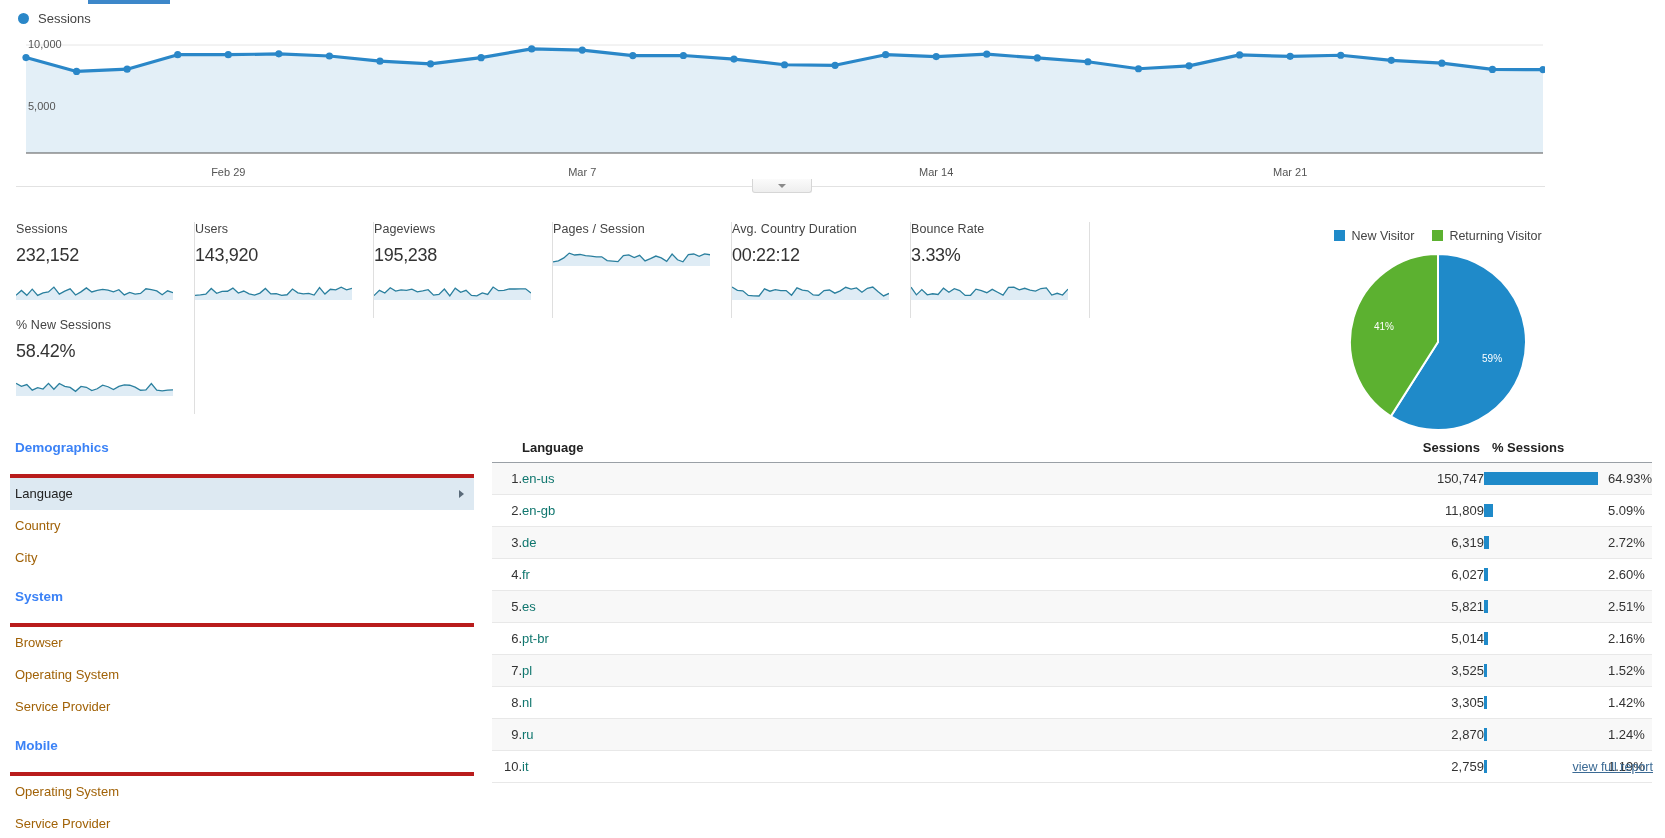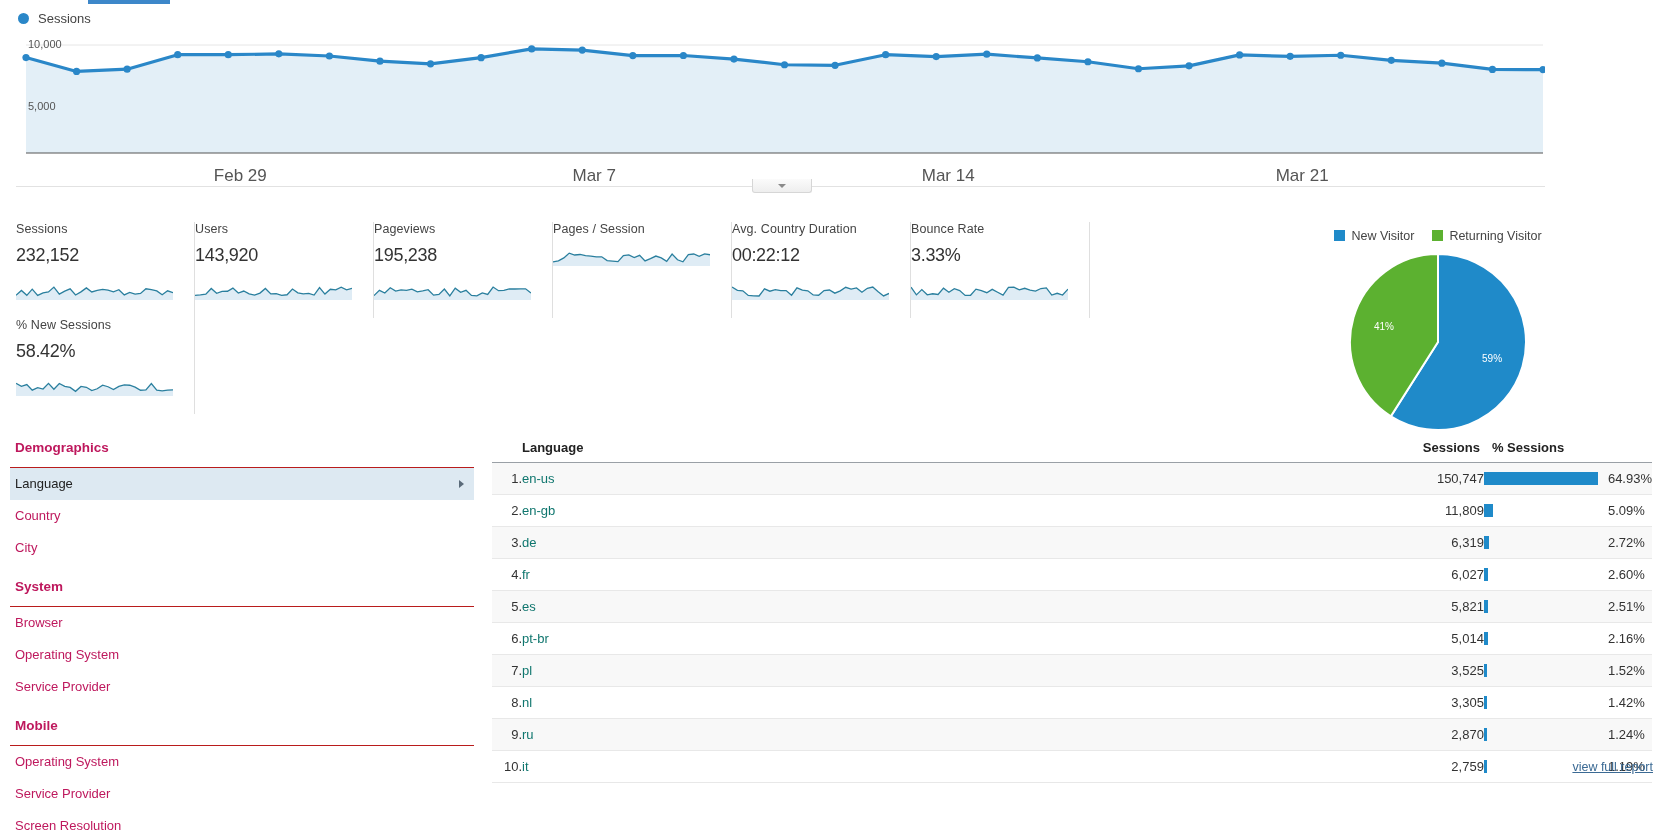--- a/index.html
+++ b/index.html
@@ -47,23 +47,22 @@
     font-size: 11px; color: #555;
   }
   .tick-10000 { left: 28px; top: 38px; }
   .tick-5000  { left: 28px; top: 100px; }
 
   .xlabels {
     position: absolute; left: 16px; top: 166px;
     width: 1529px; height: 18px;
   }
   .xlabel {
-    position: absolute; font-size: 17px; color: #555;
+    position: absolute; font-size: 11px; color: #555;
     transform: translateX(-50%);
-    margin-left: 12px;
   }
 
   
   .collapse-handle {
     position: absolute; left: 752px; top: 179px;
     width: 60px; height: 14px;
     background: linear-gradient(#fbfbfb, #eeeeee);
     border: 1px solid #d6d6d6;
     border-top: none;
     border-radius: 0 0 3px 3px;
@@ -118,26 +117,26 @@
     margin-right: 6px; vertical-align: -1px;
   }
   .pie-holder { margin-top: 9px; display: flex; justify-content: center; margin-left: -14px; }
 
   
   .dim-panel {
     position: absolute; left: 10px; top: 436px;
     width: 464px;
   }
   .dim-group-title {
-    font-size: 13.5px; font-weight: bold; color: #be185d;
-    padding: 4px 0 12px 5px;
-    border-bottom: 1px solid #b91c1c;
+    font-size: 13.5px; font-weight: bold; color: #3b82f6;
+    padding: 4px 0 19px 5px;
+    border-bottom: 4px solid #b91c1c;
   }
   .dim-item {
-    font-size: 13px; color: #be185d;
+    font-size: 13px; color: #a16207;
     padding: 8px 5px 9px 5px;
     position: relative;
     cursor: pointer;
   }
   .dim-item.selected {
     background: #dde9f2;
     color: #222;
   }
   .dim-item .arrow {
     position: absolute; right: 10px; top: 50%;

